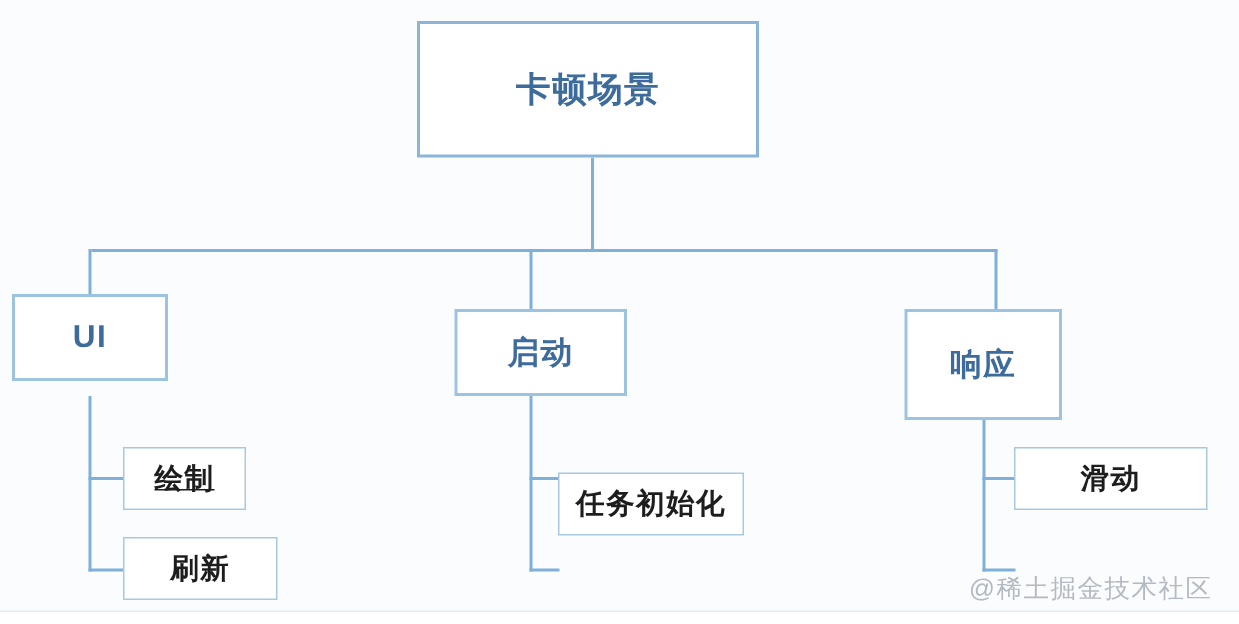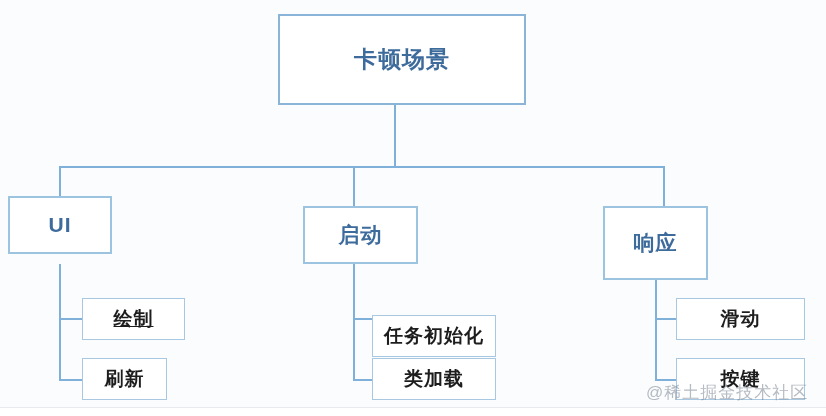--- a/index.html
+++ b/index.html
@@ -104,53 +104,47 @@
   <div class="line v" style="left:353px; top:264px; height:117px;"></div>
   <div class="line h" style="left:353px; top:318px; width:20px;"></div>
   <div class="line h" style="left:353px; top:379px; width:20px;"></div>
 
   <div class="line v" style="left:655px; top:264px; height:117px;"></div>
   <div class="line h" style="left:655px; top:318px; width:22px;"></div>
   <div class="line h" style="left:655px; top:379px; width:22px;"></div>
 
   <div class="line h" style="left:655px; top:264px; width:10px;"></div>
 
-  <div class="node root" style="left:278px; top:14px; width:248px; height:91px;">
+  <div class="node root" style="left:278px; top:14px; width:228px; height:91px;">
     <span>卡顿场景</span>
   </div>
 
   <div class="node branch" style="left:8px; top:196px; width:104px; height:58px;">
     <span>UI</span>
   </div>
 
   <div class="node branch" style="left:303px; top:206px; width:115px; height:58px;">
     <span>启动</span>
   </div>
 
   <div class="node branch" style="left:603px; top:206px; width:105px; height:74px;">
     <span>响应</span>
   </div>
 
-  <div class="node leaf" style="left:82px; top:298px; width:103px; height:42px;text-decoration:underline;">
+  <div class="node leaf" style="left:82px; top:298px; width:82px; height:42px;text-decoration:underline;">
     <span>绘制</span>
   </div>
-  <div class="node leaf" style="left:82px; top:358px; width:85px; height:42px;">
+  <div class="node leaf" style="left:82px; top:358px; width:103px; height:42px;">
     <span>刷新</span>
   </div>
 
   <div class="node leaf" style="left:372px; top:315px; width:124px; height:42px;">
     <span>任务初始化</span>
   </div>
-  <div class="node leaf" style="left:372px; top:358px; width:124px; height:42px;">
-    <span>类加载</span>
-  </div>
 
   <div class="node leaf" style="left:676px; top:298px; width:129px; height:42px;">
     <span>滑动</span>
-  </div>
-  <div class="node leaf" style="left:676px; top:358px; width:129px; height:42px;">
-    <span>按键</span>
   </div>
 
   <div class="watermark" style="left:646px; top:381px;">@稀土掘金技术社区</div>
 
   <div class="page-edge"></div>
 </div>
 
 </body></html>

